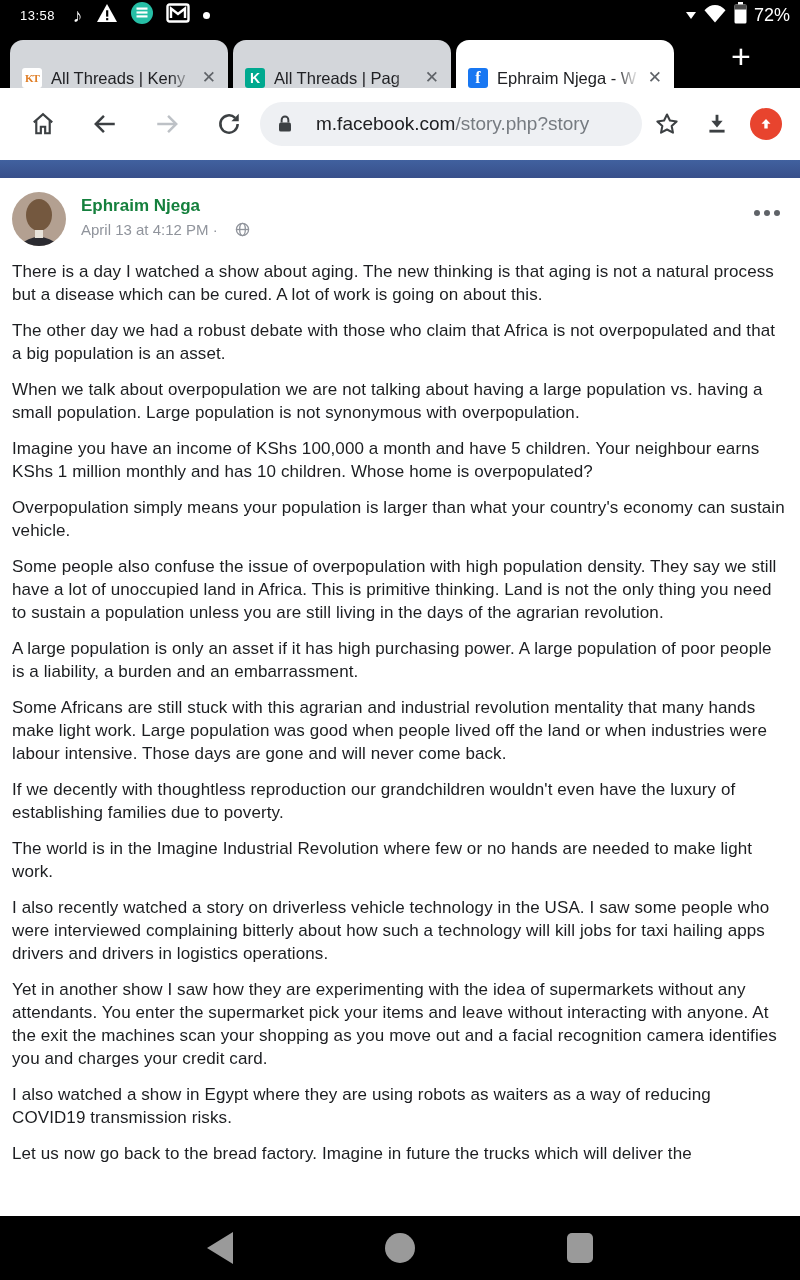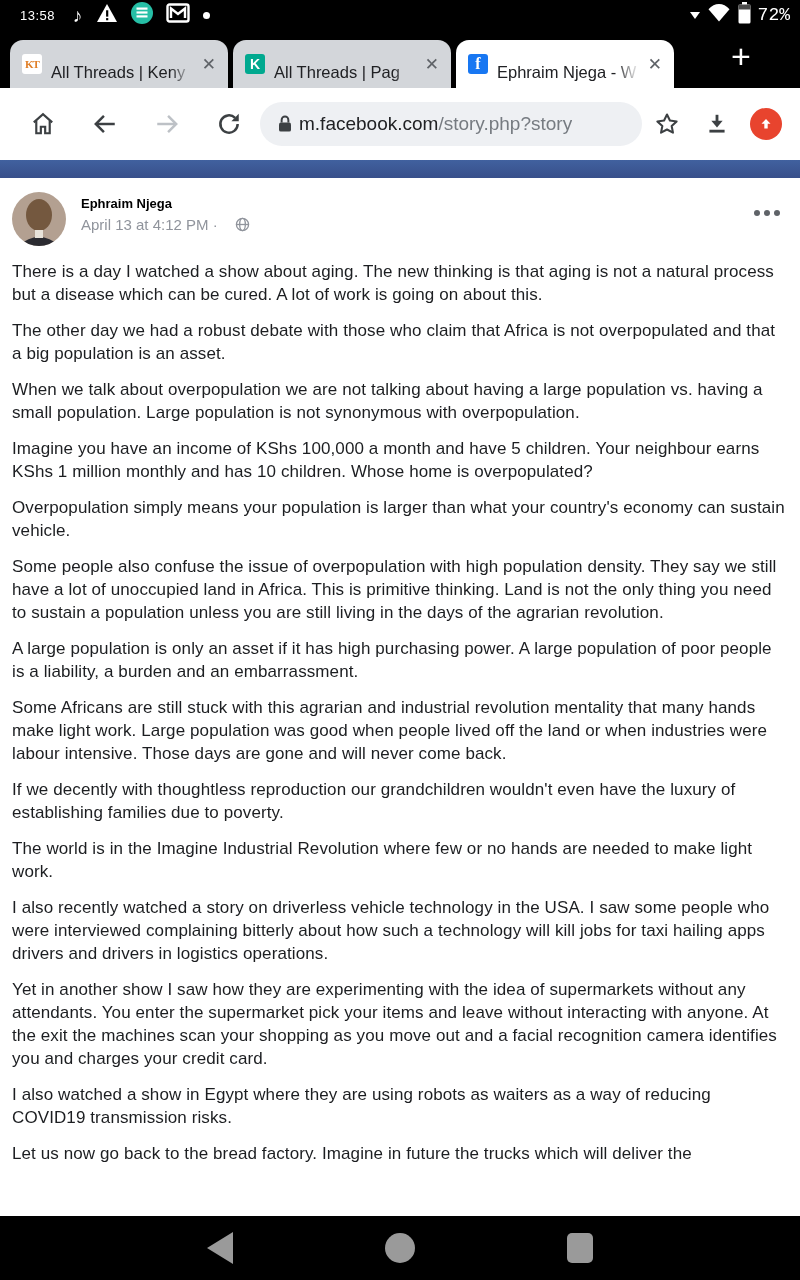--- a/index.html
+++ b/index.html
@@ -6,30 +6,30 @@
   html,body { width:800px; height:1280px; overflow:hidden; background:#fff;
     font-family:"Liberation Sans", sans-serif; }
 
   
   .status-bar { height:30px; background:#000; color:#fff; display:flex;
     align-items:center; padding:0 10px; }
   .sb-time { font-size:13px; font-weight:500; margin-left:10px; letter-spacing:0.5px; }
   .sb-icons { display:flex; align-items:center; gap:13px; margin-left:18px; }
   .sb-note { font-size:19px; line-height:1; }
   .sb-dot { width:7px; height:7px; background:#fff; border-radius:50%; }
-  .sb-right { margin-left:auto; display:flex; align-items:center; gap:7px;font-family:Liberation Mono, monospace; }
+  .sb-right { margin-left:auto; display:flex; align-items:center; gap:7px; }
   .sb-caret { width:0; height:0; border-left:5px solid transparent;
     border-right:5px solid transparent; border-top:7px solid #fff; }
   .sb-batt { font-size:18px; font-weight:500; }
 
   
   .tab-strip { height:58px; background:#000; display:flex; align-items:flex-end;
     padding-left:10px; }
   .tab { width:218px; height:48px; border-radius:13px 13px 0 0; display:flex;
-    align-items:center; padding:0 10px 0 12px; margin-right:5px; }
+    align-items:flex-end; padding:0 10px 0 12px; margin-right:5px; }
   .tab.inactive { background:#d3d6da; }
   .tab.active { background:#fff; }
   .fav { width:20px; height:20px; border-radius:3px; flex:none; display:flex;
     align-items:center; justify-content:center; font-weight:bold; }
   .fav-kt { background:#fff; color:#e07f28; font-size:11px;
     font-family:"Liberation Serif", serif; letter-spacing:-1px; }
   .fav-k  { background:#00a98f; color:#fff; font-size:14px; }
   .fav-f  { background:#1877f2; color:#fff; font-size:16px;
     font-family:"Liberation Serif", serif; }
   .tab-title { font-size:16.5px; color:#202124; white-space:nowrap; overflow:hidden;
@@ -39,34 +39,34 @@
   .tab-close { font-size:17px; color:#5f6368; flex:none; padding:0 2px; }
   .new-tab { color:#fff; font-size:34px; font-weight:300; margin:0 0 12px 52px; }
 
   
   .toolbar { height:72px; background:#fff; display:flex; align-items:center;
     padding:0 12px; }
   .tb-btn { width:62px; display:flex; justify-content:center; flex:none; }
   .tb-btn svg { display:block; }
   .omnibox { flex:1; height:44px; background:#eef0f3; border-radius:22px;
     display:flex; align-items:center; padding:0 16px; min-width:0; }
-  .url { font-size:19px; white-space:nowrap; overflow:hidden; margin-left:5px; }
+  .url { font-size:19px; white-space:nowrap; overflow:hidden; margin-left:22px; }
   .url .domain { color:#202124; }
   .url .path { color:#767b81; }
   .side-btn { width:50px; display:flex; justify-content:center; flex:none; }
   .update-badge { width:32px; height:32px; border-radius:50%; background:#e8442e;
     display:flex; align-items:center; justify-content:center; flex:none;
     margin:0 6px 0 8px; }
 
   
   .fb-header { height:18px; background:linear-gradient(#41619f,#384f8a); }
   .post-header { display:flex; align-items:flex-start; padding:14px 16px 6px 12px; }
   .avatar { width:54px; height:54px; border-radius:50%; overflow:hidden; flex:none; }
   .ph-info { margin:4px 0 0 15px; }
-  .author { font-size:13px; font-weight:bold; color:#000000; }
+  .author { font-size:17px; font-weight:bold; color:#15803d; }
   .timestamp { font-size:15px; color:#90949c; margin-top:5px; display:flex;
     align-items:center; gap:17px; }
   .menu-dots { margin-left:auto; margin-top:14px; display:flex; gap:4px; padding:4px; }
   .menu-dots i { width:6px; height:6px; border-radius:50%; background:#5f6368; }
 
   .post-body { padding:8px 12px 0 12px; }
   .post-p { font-size:17px; line-height:23px; color:#1c1e21; margin-bottom:13px;
     letter-spacing:0.1px; }
 
   

